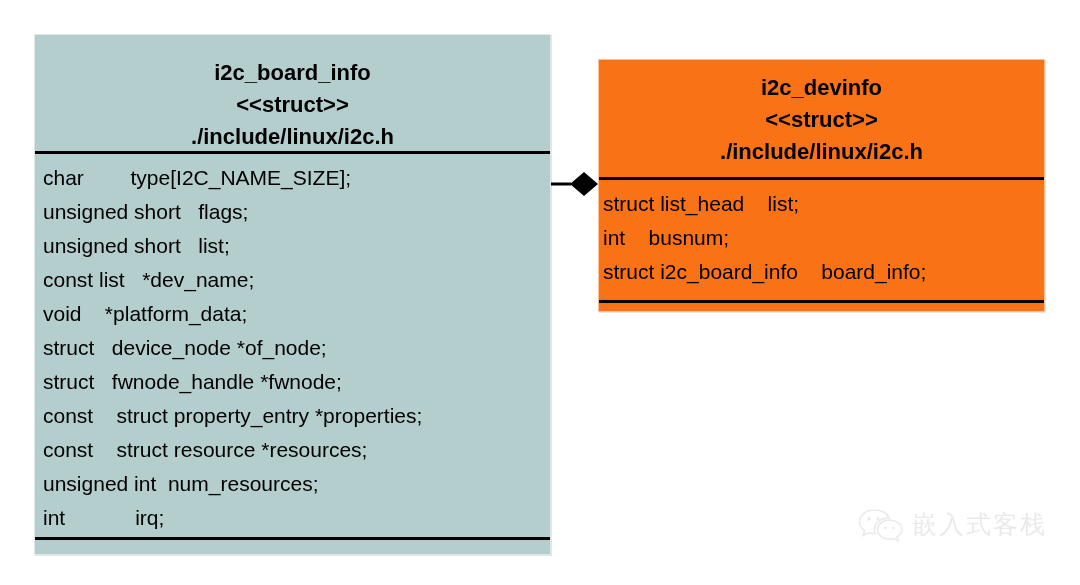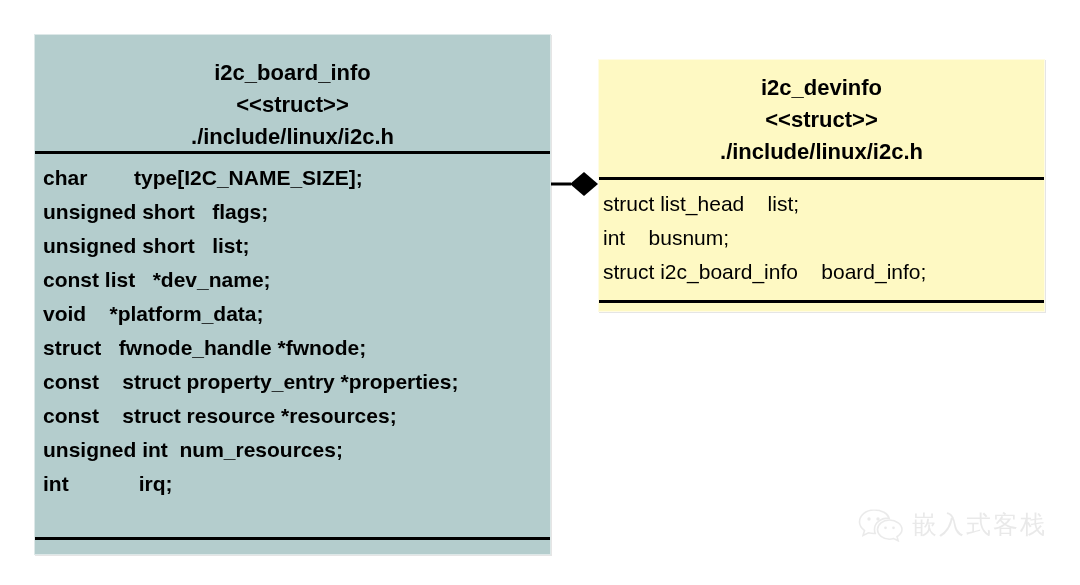--- a/index.html
+++ b/index.html
@@ -63,33 +63,32 @@
     height: 119px;
     padding-top: 22px;
     font-size: 22px;
     line-height: 32px;
   }
   #box-board-info .uml-body {
     height: 386px;
     padding: 7px 0 0 8px;
     font-size: 21px;
     line-height: 34px;
-    font-weight: bold;
   }
   #box-board-info .uml-foot {
     height: 13px;
   }
 
   
   #box-devinfo {
     left: 598px;
     top: 59px;
     width: 447px;
     height: 253px;
-    background: #fef9c3;
+    background: #f97316;
   }
   #box-devinfo .uml-header {
     height: 120px;
     padding-top: 12px;
     font-size: 22px;
     line-height: 32px;
   }
   #box-devinfo .uml-body {
     height: 123px;
     padding: 7px 0 0 4px;
@@ -142,20 +141,21 @@
       <span class="hline">&lt;&lt;struct&gt;&gt;</span>
       <span class="hline">./include/linux/i2c.h</span>
     </div>
 
     <div class="uml-body">
       <span class="field">char        type[I2C_NAME_SIZE];</span>
       <span class="field">unsigned short   flags;</span>
       <span class="field">unsigned short   list;</span>
       <span class="field">const list   *dev_name;</span>
       <span class="field">void    *platform_data;</span>
+      <span class="field">struct   device_node *of_node;</span>
       <span class="field">struct   fwnode_handle *fwnode;</span>
       <span class="field">const    struct property_entry *properties;</span>
       <span class="field">const    struct resource *resources;</span>
       <span class="field">unsigned int  num_resources;</span>
       <span class="field">int            irq;</span>
     </div>
 
     <div class="uml-foot"></div>
   </div>
 

